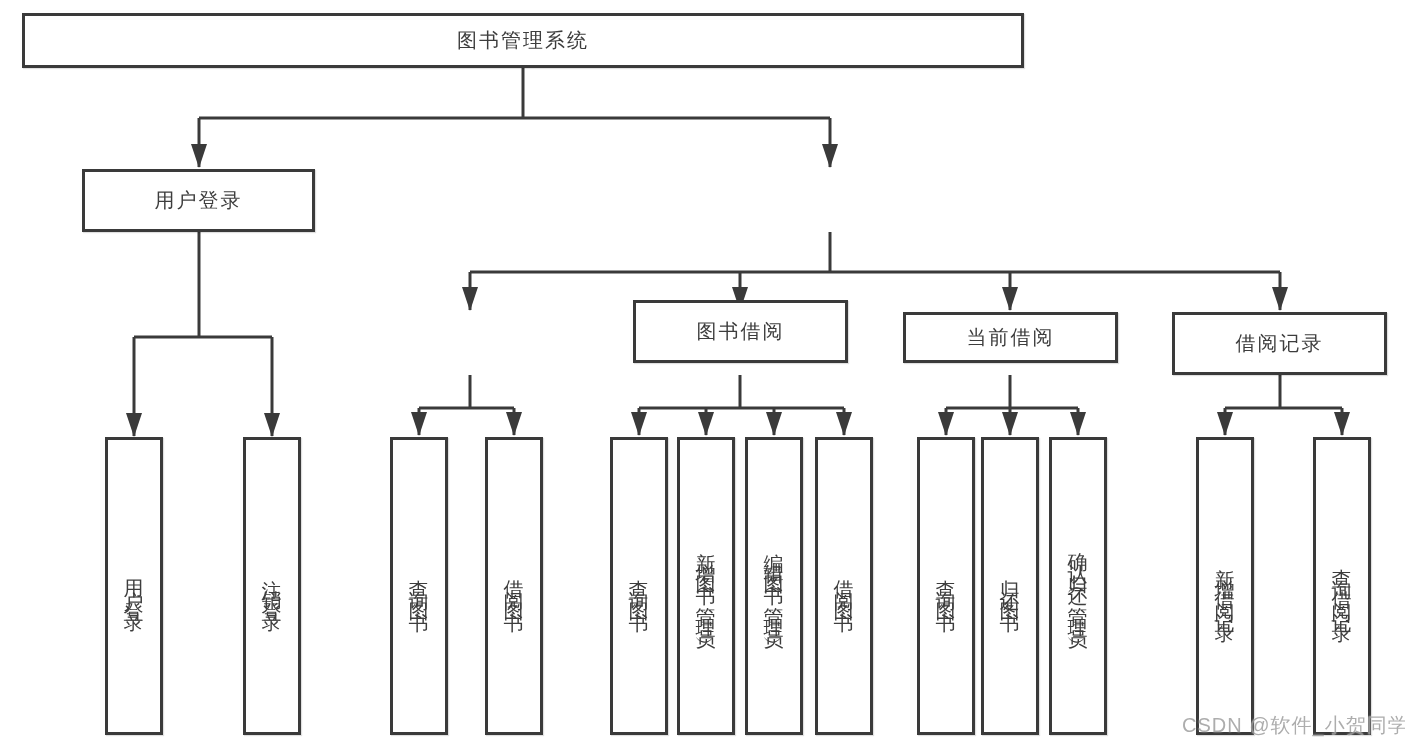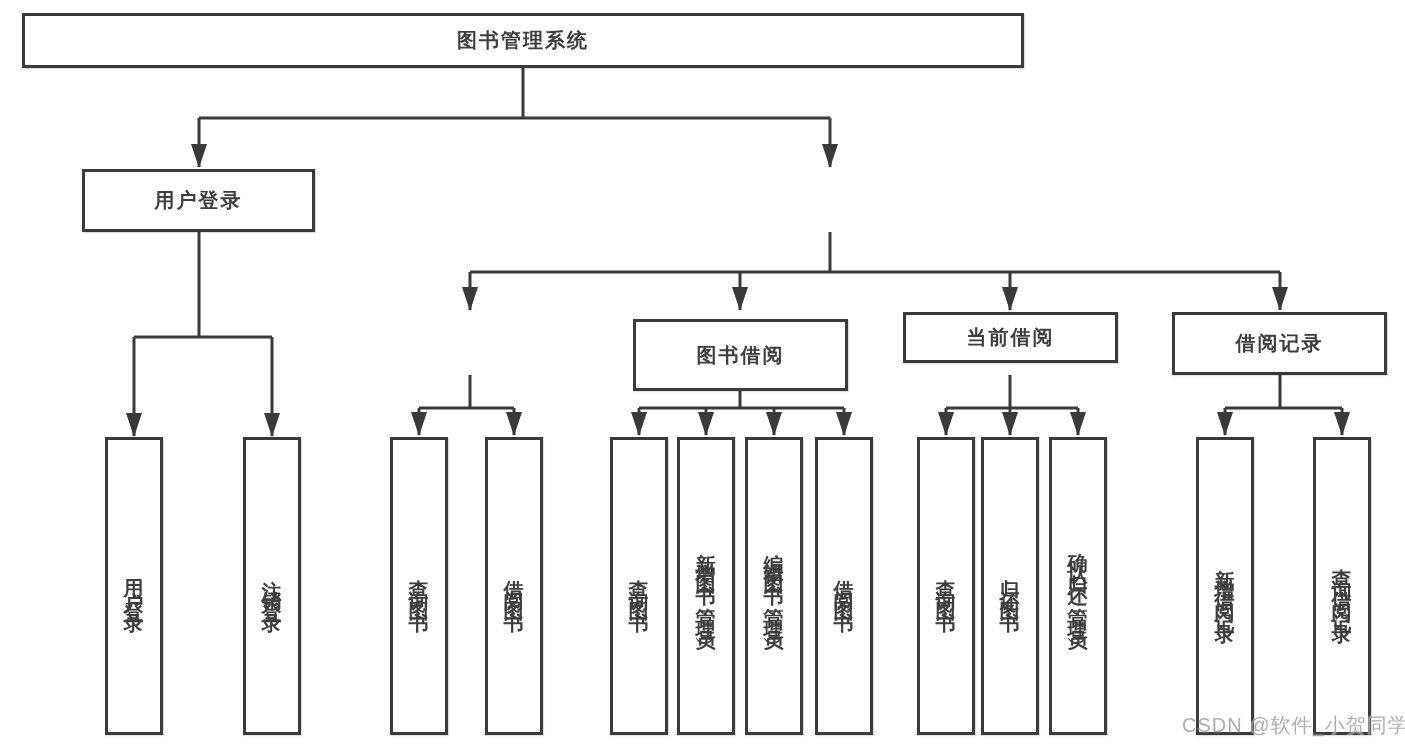--- a/index.html
+++ b/index.html
@@ -30,21 +30,20 @@
     position: absolute;
     box-sizing: border-box;
     background: #ffffff;
     border: 3px solid #3a3a3a;
     display: flex;
     align-items: center;
     justify-content: center;
     color: #3d3d3d;
     z-index: 2;
     box-shadow: 1px 1px 1px rgba(0,0,0,0.12);
-    font-weight: bold;
   }
   .box.h {
     font-size: 20px;
     letter-spacing: 2px;
     white-space: nowrap;
   }
   .box.v .vtext {
     writing-mode: vertical-rl;
     text-orientation: mixed;
     font-size: 20px;
@@ -115,21 +114,21 @@
     <path class="wire" d="M1280,375 V408"></path>
     <path class="wire" d="M1225,408 H1342"></path>
     <path class="wire" d="M1225,408 V435" marker-end="url(#ah)"></path>
     <path class="wire" d="M1342,408 V435" marker-end="url(#ah)"></path>
   </svg>
 
   <div class="box h" style="left:22px; top:13px; width:1002px; height:55px;">图书管理系统</div>
 
   <div class="box h" style="left:82px; top:169px; width:233px; height:63px;">用户登录</div>
 
-  <div class="box h" style="left:633px; top:319px; width:215px; height:72px;">图书借阅</div>
+  <div class="box h" style="left:633px; top:300px; width:215px; height:63px;">图书借阅</div>
   <div class="box h" style="left:903px; top:312px; width:215px; height:51px;">当前借阅</div>
   <div class="box h" style="left:1172px; top:312px; width:215px; height:63px;">借阅记录</div>
 
   <div class="box v" style="left:105px; top:437px; width:58px; height:298px;">
     <span class="vtext">用户登录</span>
   </div>
   <div class="box v" style="left:243px; top:437px; width:58px; height:298px;">
     <span class="vtext">注销登录</span>
   </div>
 

